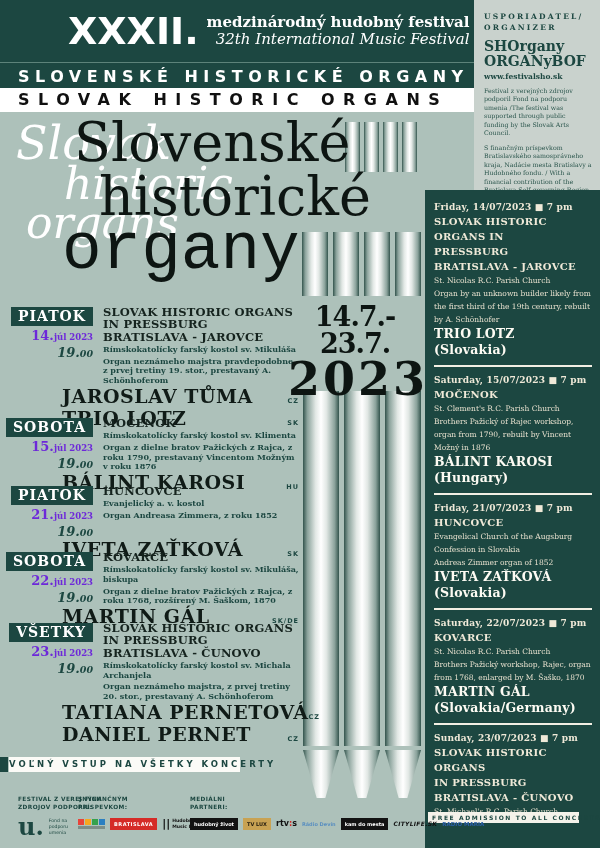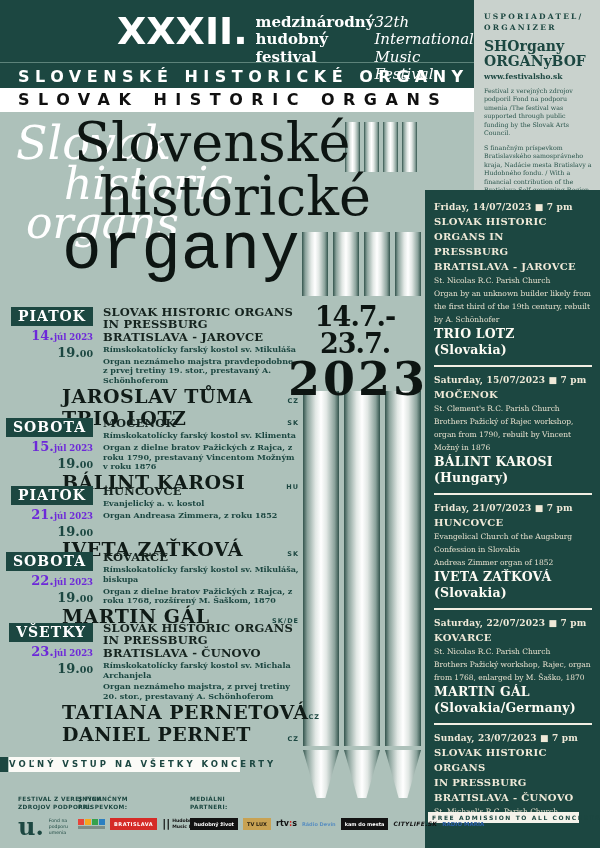--- a/index.html
+++ b/index.html
@@ -1,23 +1,23 @@
 <!DOCTYPE html>
 <html><head>
 <meta charset="utf-8">
 <style>
   html,body{margin:0;padding:0;background:#666;}
   .poster{position:relative;width:600px;height:848px;background:#adc1ba;overflow:hidden;
           font-family:"DejaVu Serif",serif;color:#0e1714;}
 
   
   .header{position:absolute;left:0;top:0;width:474px;height:88px;background:#1c4741;}
-  .edition-row{display:flex;align-items:flex-start;padding:14px 0 0 117px;color:#fff;}
+  .edition-row{display:flex;align-items:flex-start;padding:14px 0 0 68px;color:#fff;}
   .edition{font-family:"DejaVu Sans",sans-serif;font-weight:bold;font-size:38px;line-height:.9;letter-spacing:0;}
-  .fest-lines{margin-left:8px;display:flex;flex-direction:row;}
+  .fest-lines{margin-left:8px;display:flex;flex-direction:column;text-align:right;}
   .fest-sk{font-weight:bold;font-size:15px;line-height:1.15;}
   .fest-en{font-style:italic;font-size:15px;line-height:1.15;}
   .title-sk{position:absolute;left:0;top:62px;width:474px;border-top:1px solid #5d837a;
             color:#fff;font-family:"DejaVu Sans",sans-serif;font-weight:bold;font-size:16px;
             letter-spacing:5.5px;padding:4px 0 0 18px;box-sizing:border-box;white-space:nowrap;}
   .title-en-strip{position:absolute;left:0;top:88px;width:474px;height:24px;background:#fff;
             color:#101010;font-family:"DejaVu Sans",sans-serif;font-weight:bold;font-size:16px;
             letter-spacing:8.5px;line-height:24px;padding-left:18px;box-sizing:border-box;white-space:nowrap;}
 
   
@@ -49,21 +49,21 @@
   .dates-year{font-size:46px;letter-spacing:3px;line-height:.9;margin-top:2px;}
 
   
   .listing{position:absolute;left:0;width:300px;display:grid;grid-template-columns:96px 204px;}
   .lcol{text-align:right;padding-right:3px;}
   .day-bar{display:inline-block;background:#1c4741;color:#fff;font-weight:bold;font-size:14px;
            letter-spacing:1px;padding:1px 7px 2px;}
   .ldate{color:#6d28d9;font-weight:bold;margin-top:1px;line-height:1.05;}
   .ldate .big{font-size:13px;}
   .ldate .small{font-size:8.5px;}
-  .ltime{color:#1c4741;font-weight:bold;line-height:1;}
+  .ltime{color:#1c4741;font-weight:bold;line-height:1;font-style:italic;}
   .ltime .big{font-size:13px;}
   .ltime .small{font-size:9.5px;}
   .rcol{padding-left:7px;}
   .rtitle{font-size:11.5px;font-weight:bold;line-height:1.08;letter-spacing:.2px;color:#15231e;}
   .rvenue{font-size:8px;font-weight:bold;line-height:1.2;color:#1c4741;margin-top:2px;}
   .rdesc{font-size:8px;font-weight:bold;line-height:1.2;color:#1c4741;margin-top:2px;}
   .performers{grid-column:1/3;margin:2px 0 0 62px;}
   .perf-row{display:flex;justify-content:space-between;align-items:baseline;width:237px;line-height:17px;}
   .pname{font-size:19px;font-weight:bold;letter-spacing:.5px;color:#101b17;white-space:nowrap;}
   .pcode{font-size:6.5px;font-weight:bold;letter-spacing:1px;color:#1c4741;font-family:"DejaVu Sans",sans-serif;}

